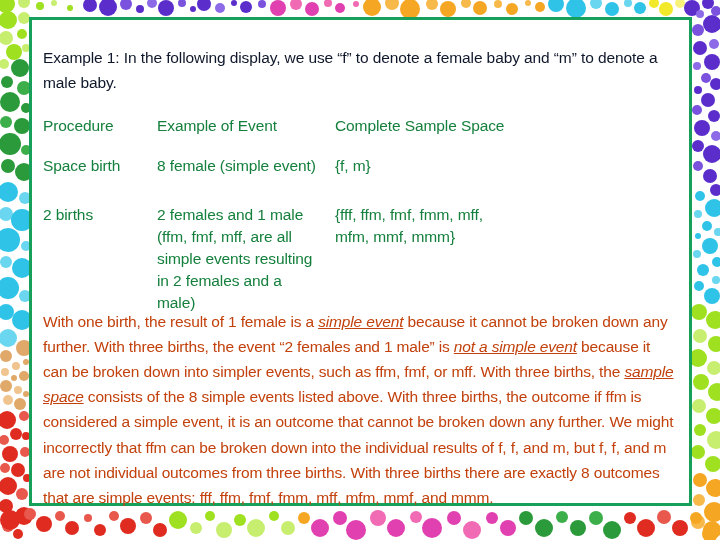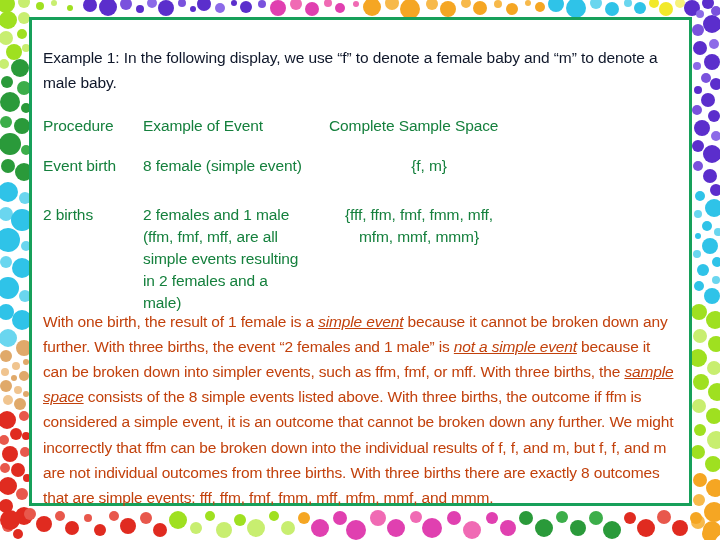--- a/index.html
+++ b/index.html
@@ -57,22 +57,22 @@
     position: relative;
     margin-top: 20px;
     height: 170px;
     font-size: 15.5px;
     line-height: 22px;
     color: #15803d;
     letter-spacing: -0.1px;
   }
   .trow { position: absolute; left: 0; width: 100%; }
   .c1 { position: absolute; left: 0px;   white-space: nowrap; }
-  .c2 { position: absolute; left: 100px; }
-  .c3 { position: absolute; left: 286px; text-align: center; }
+  .c2 { position: absolute; left: 114px; }
+  .c3 { position: absolute; left: 292px; }
 
   .r-head { top: 0px; }
   .r-1    { top: 40px; }
   .r-2    { top: 89px; }
 
   .body-text {
     margin-top: 24px;
     font-size: 15.5px;
     line-height: 25.2px;
     color: #c2410c;
@@ -331,21 +331,21 @@
 
       <div class="table-block">
 
         <div class="trow r-head">
           <span class="c1">Procedure</span>
           <span class="c2">Example of Event</span>
           <span class="c3">Complete Sample Space</span>
         </div>
 
         <div class="trow r-1">
-          <span class="c1">Event birth</span>
+          <span class="c1">Space birth</span>
           <span class="c2" style="width:170px">8 female (simple event)</span>
           <span class="c3" style="width:200px">{f, m}</span>
         </div>
 
         <div class="trow r-2">
           <span class="c1">2 births</span>
           <span class="c2" style="width:165px">2 females and 1 male (ffm, fmf, mff, are all simple events resulting in 2 females and a male)</span>
           <span class="c3" style="width:180px">{fff, ffm, fmf, fmm, mff, mfm, mmf, mmm}</span>
         </div>
 

